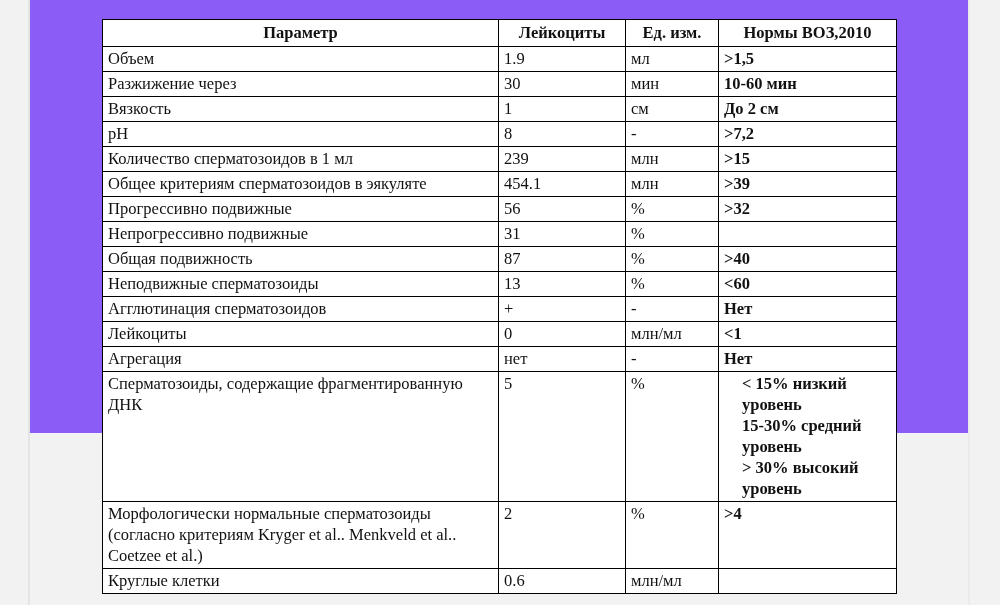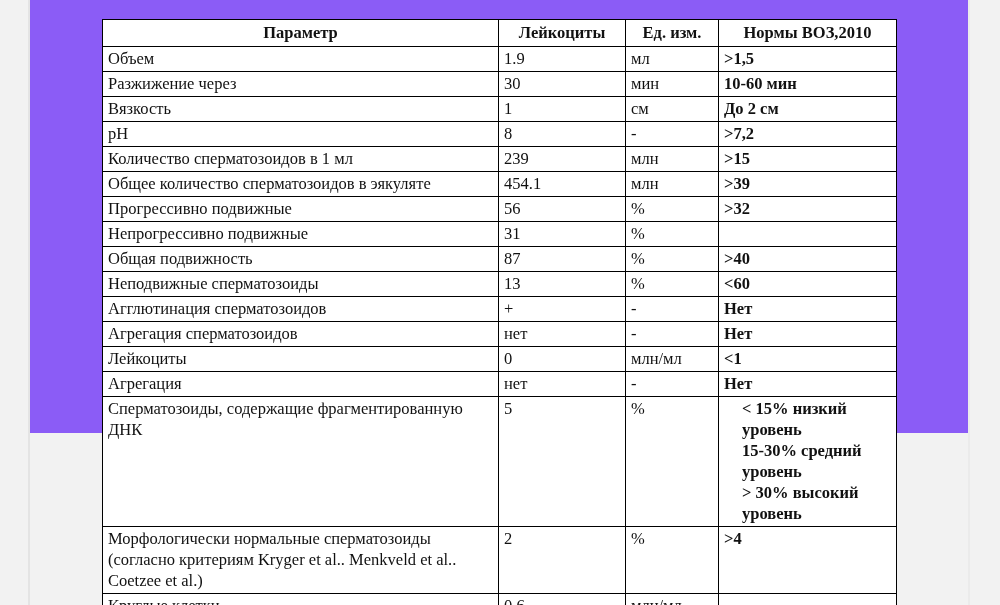--- a/index.html
+++ b/index.html
@@ -138,21 +138,21 @@
       </tr>
 
       <tr class="row-std">
         <td>Количество сперматозоидов в 1 мл</td>
         <td>239</td>
         <td class="cell-unit">млн</td>
         <td class="cell-norm">&gt;15</td>
       </tr>
 
       <tr class="row-std">
-        <td>Общее количество сперматозоидов в эякуляте</td>
+        <td>Общее критериям сперматозоидов в эякуляте</td>
         <td>454.1</td>
         <td class="cell-unit">млн</td>
         <td class="cell-norm">&gt;39</td>
       </tr>
 
       <tr class="row-std">
         <td>Прогрессивно подвижные</td>
         <td>56</td>
         <td class="cell-unit">%</td>
         <td class="cell-norm">&gt;32</td>
@@ -179,26 +179,20 @@
         <td class="cell-norm">&lt;60</td>
       </tr>
 
       <tr class="row-std">
         <td>Агглютинация сперматозоидов</td>
         <td>+</td>
         <td class="cell-unit">-</td>
         <td class="cell-norm">Нет</td>
       </tr>
 
-      <tr class="row-std">
-        <td>Агрегация сперматозоидов</td>
-        <td>нет</td>
-        <td class="cell-unit">-</td>
-        <td class="cell-norm">Нет</td>
-      </tr>
 
       <tr class="row-std">
         <td>Лейкоциты</td>
         <td>0</td>
         <td class="cell-unit">млн/мл</td>
         <td class="cell-norm">&lt;1</td>
       </tr>
 
       <tr class="row-std">
         <td>Агрегация</td>

